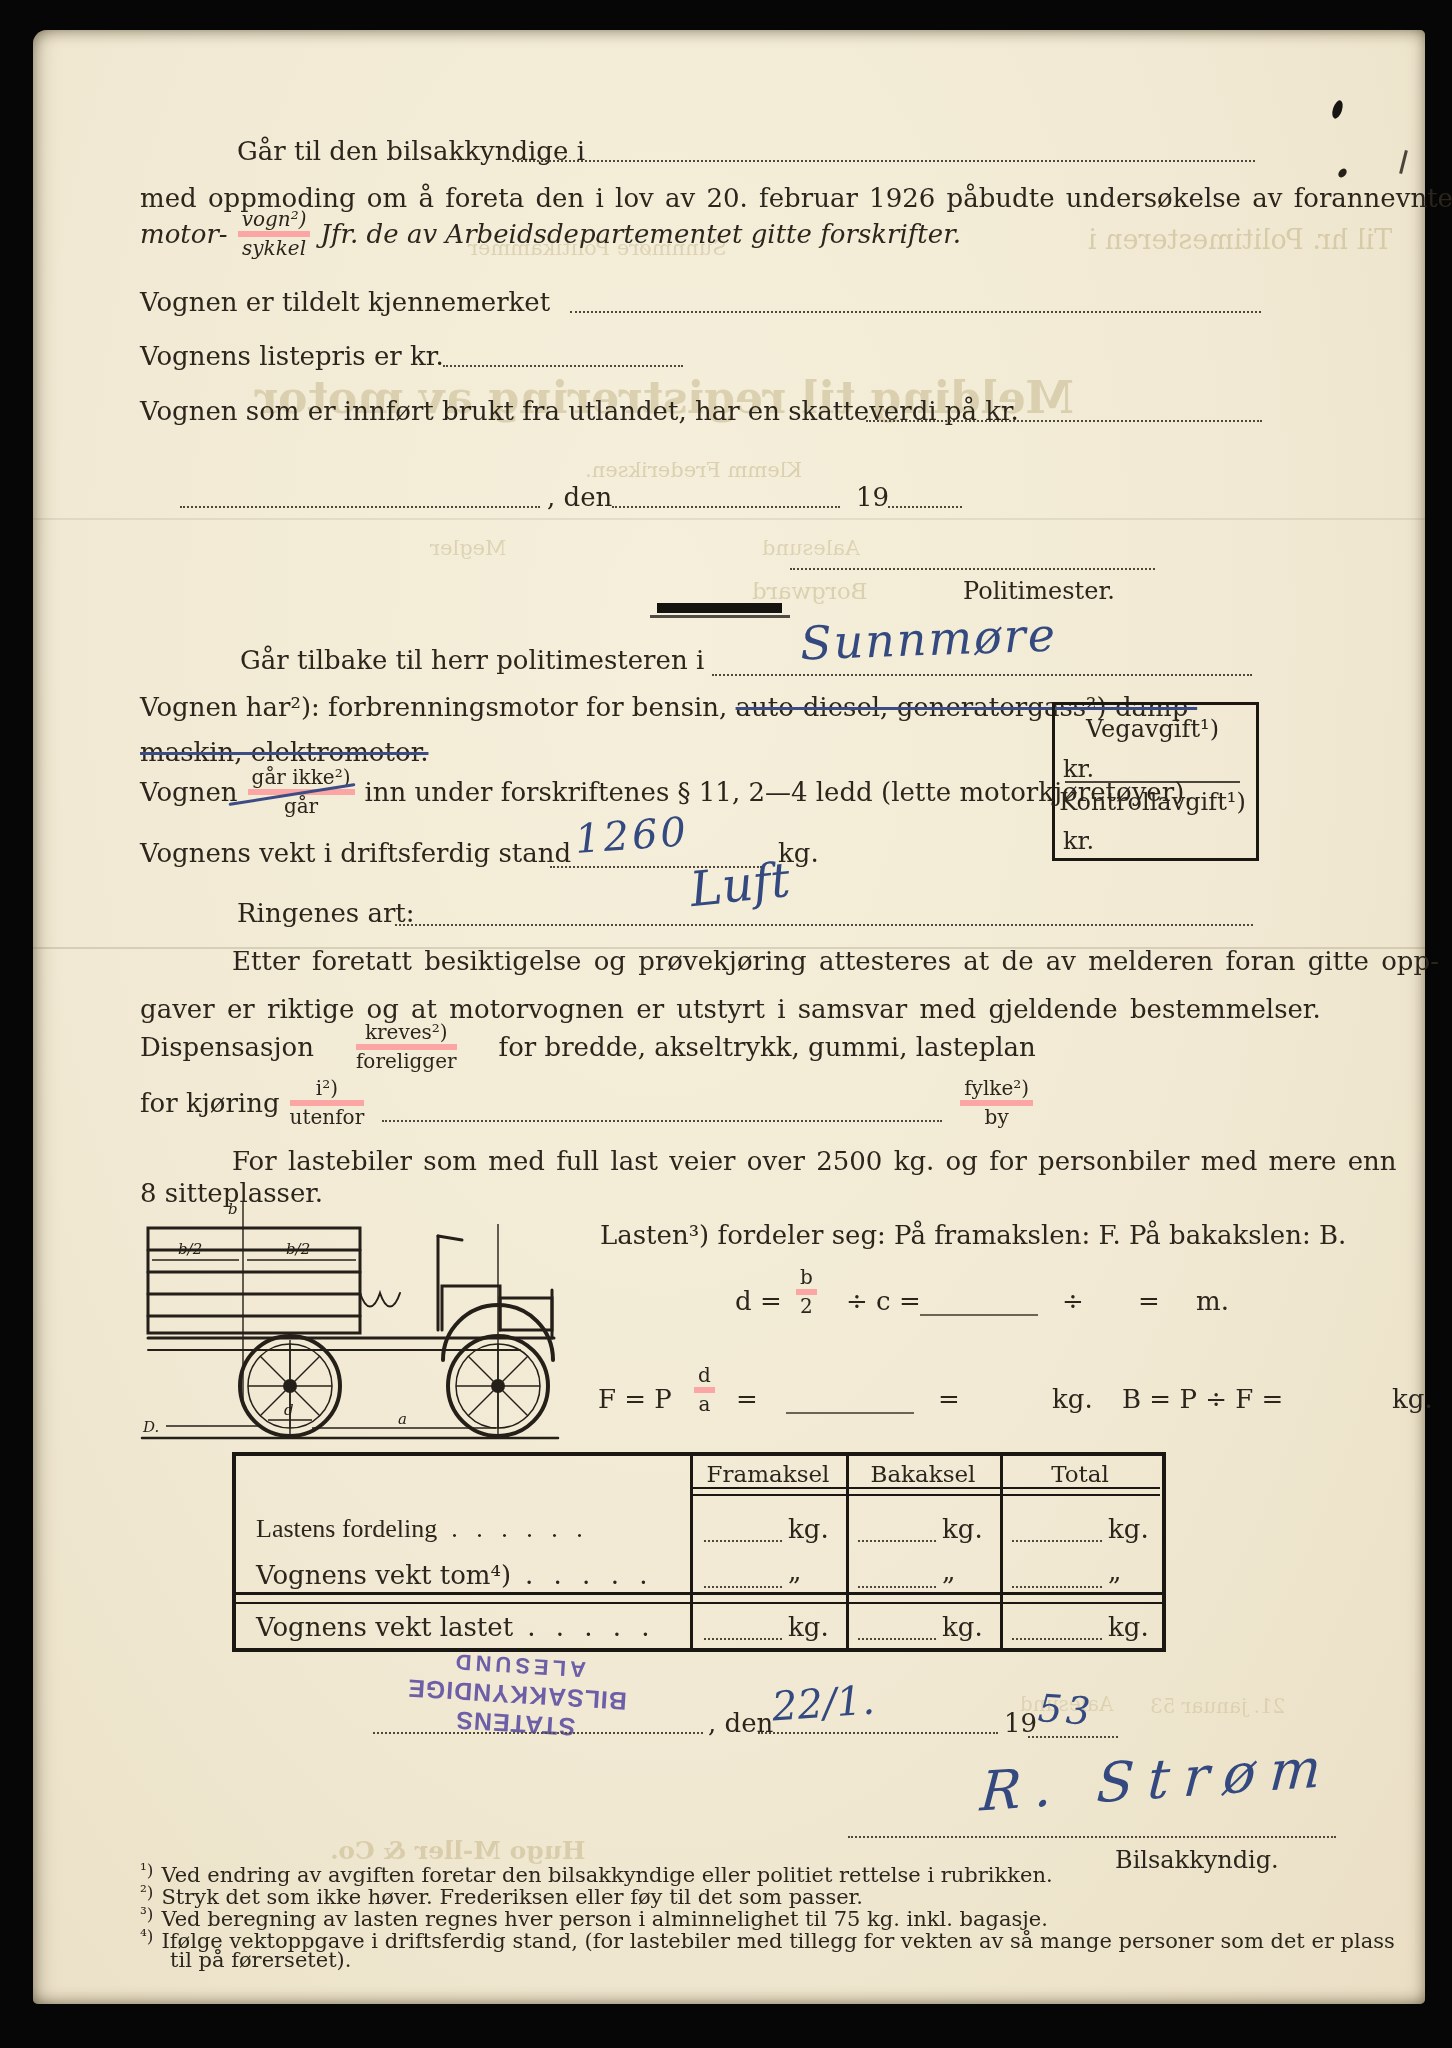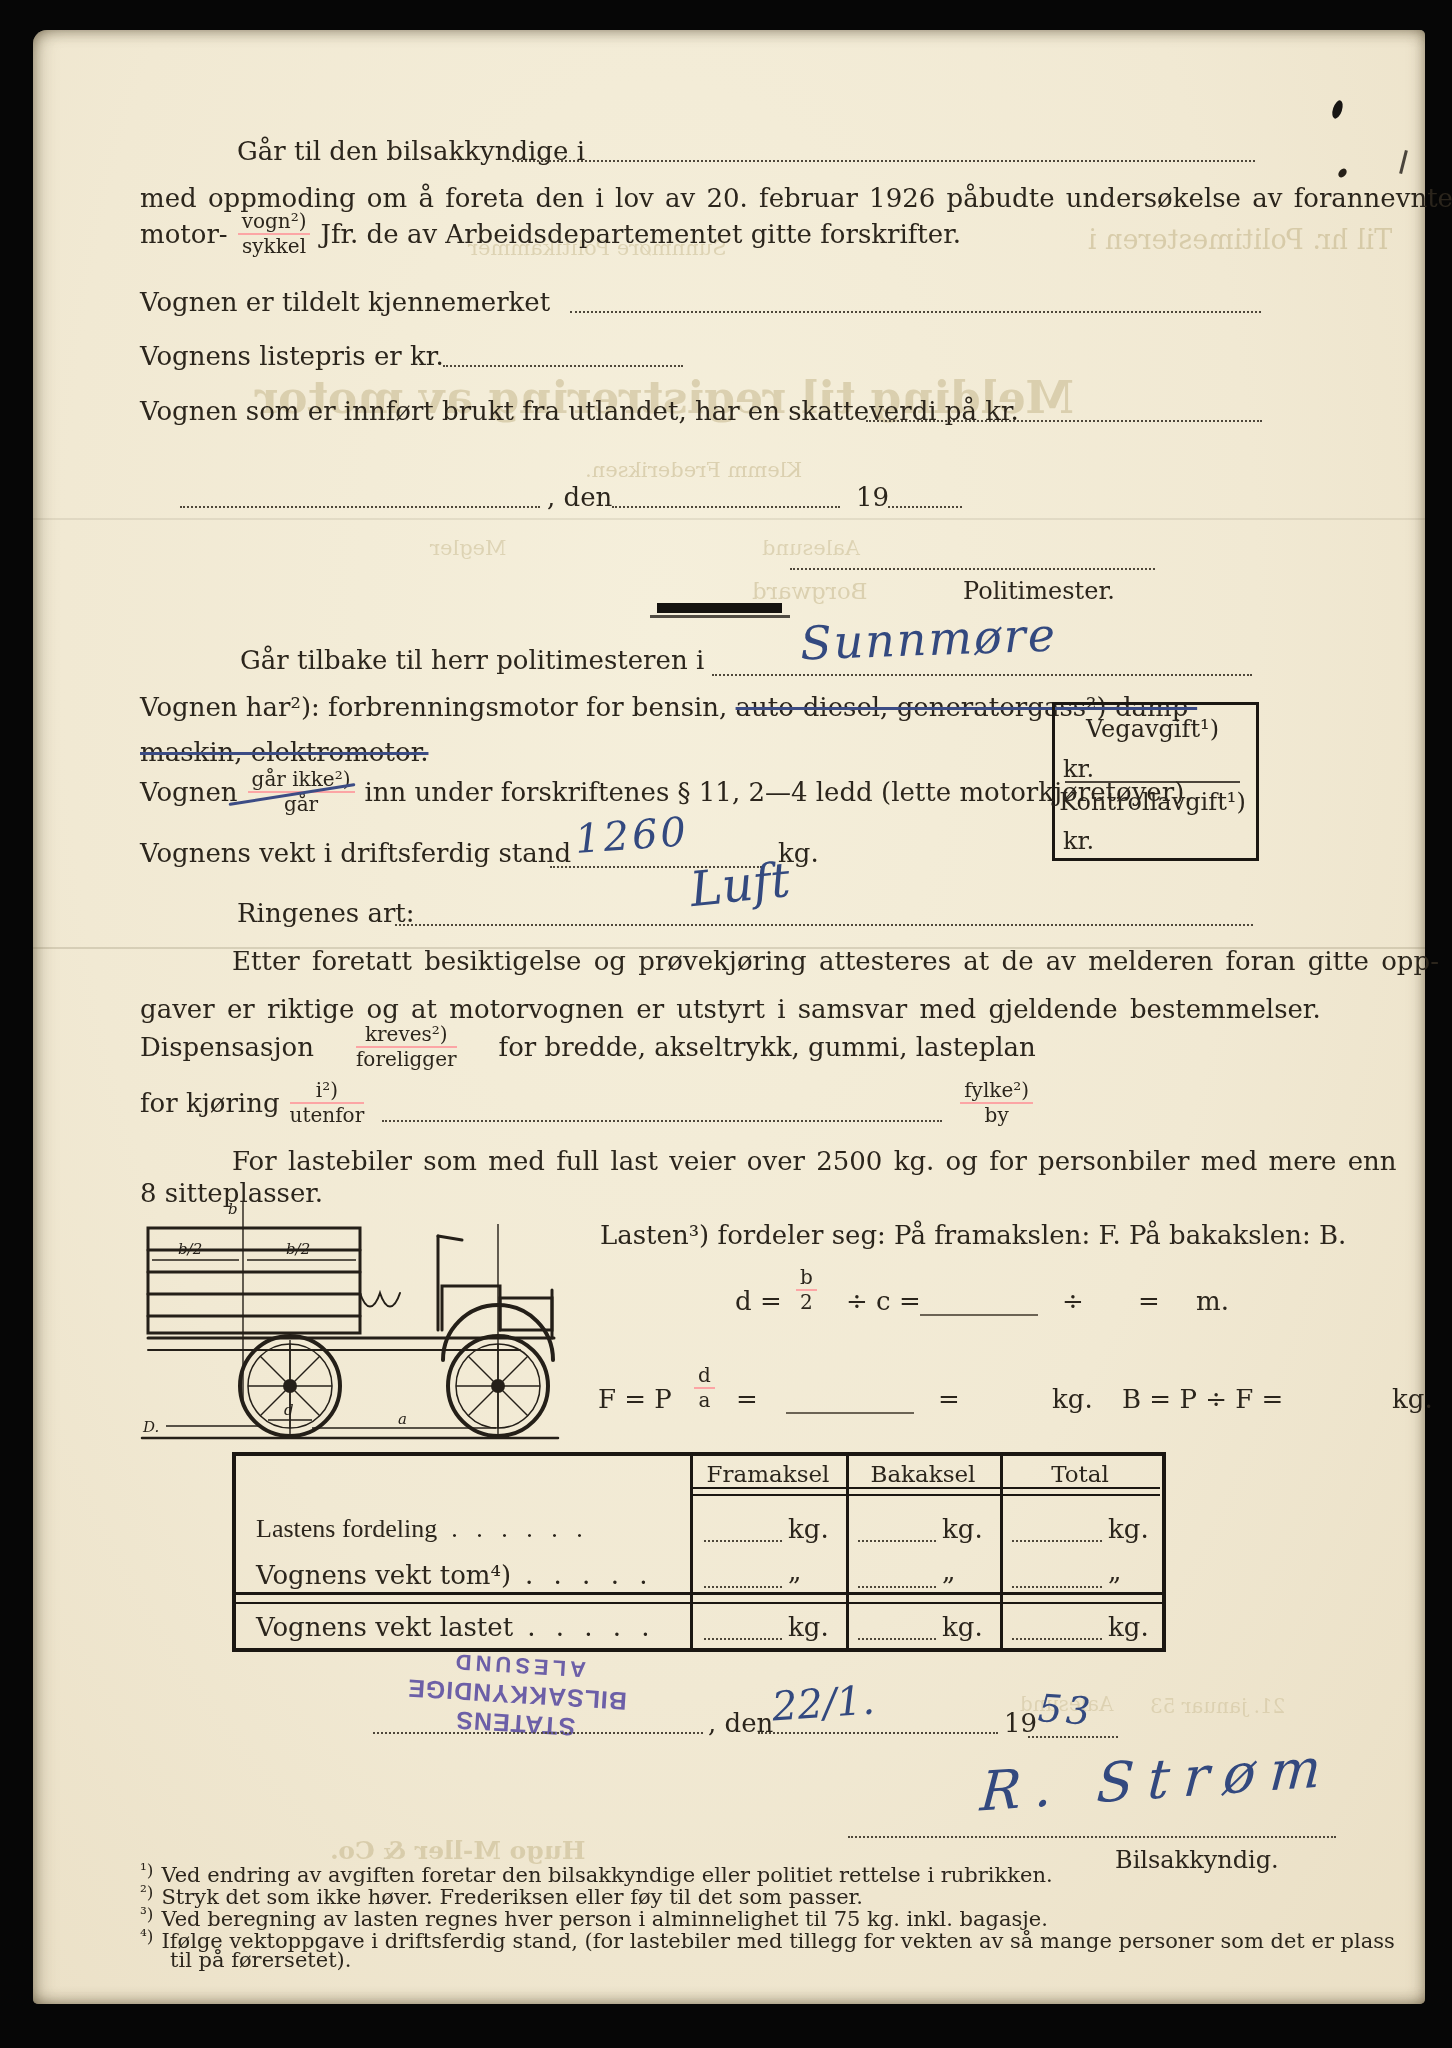--- a/index.html
+++ b/index.html
@@ -10,21 +10,21 @@
          border-radius:14px 5px 5px 5px;
          box-shadow: inset 10px 0 22px -10px rgba(70,58,32,.55),
                      inset -8px 0 18px -8px rgba(70,58,32,.40),
                      inset 0 8px 16px -8px rgba(70,58,32,.40),
                      inset 0 -8px 16px -8px rgba(70,58,32,.45);}
   .t{position:absolute;white-space:nowrap;font-size:26px;}
   .dl{position:absolute;height:0;border-bottom:2px dotted #4e473a;}
   .sl{position:absolute;height:0;border-bottom:2px solid #6b6354;}
   .fracrow{position:absolute;display:flex;align-items:center;white-space:nowrap;font-size:26px;}
   .frac{display:inline-block;text-align:center;font-size:20px;line-height:1.15;margin:0 10px;}
-  .frac .ft{display:block;border-bottom:2px solid #fca5a5;padding:0 4px;}
+  .frac .ft{display:block;border-bottom:6px solid #fca5a5;padding:0 4px;}
   .frac .fb{display:block;}
   .hw{position:absolute;font-style:italic;color:#33497f;white-space:nowrap;}
   .struck{text-decoration:line-through;text-decoration-color:#3c4c85;
           -webkit-text-decoration-color:#3c4c85;text-decoration-thickness:2.5px;}
   .ghost{position:absolute;transform:scaleX(-1);color:#c3b488;opacity:.55;white-space:nowrap;filter:blur(.5px);}
   .stampbox{position:absolute;left:352px;top:1652px;width:330px;text-align:center;
          transform:rotate(183.5deg);color:#5a4da2;font-family:"Liberation Sans",sans-serif;
          font-weight:bold;opacity:.88;}
   .stamp1{font-size:25px;letter-spacing:1px;}
   .stamp2{font-size:22px;letter-spacing:4px;margin-top:2px;}
@@ -63,21 +63,21 @@
   <div class="crease" style="top:947px;background:rgba(110,100,70,.2);"></div>
   <div class="speck" style="left:1333px;top:100px;width:9px;height:19px;border-radius:60%;transform:rotate(18deg);"></div>
   <div class="speck" style="left:1339px;top:168px;width:7px;height:10px;border-radius:50%;transform:rotate(40deg);background:#262018;"></div>
   <div class="speck" style="left:1402px;top:150px;width:2.5px;height:24px;transform:rotate(14deg);background:#4a443c;"></div>
 
   <div class="t" style="left:237px;top:136px;">Går til den bilsakkyndige i</div>
   <div class="dl" style="left:512px;top:160px;width:743px;"></div>
 
   <div class="t" style="left:140px;top:183px;word-spacing:3px;">med oppmoding om å foreta den i lov av 20. februar 1926 påbudte undersøkelse av forannevnte</div>
 
-  <div class="fracrow" style="left:140px;top:206px;height:56px;">
+  <div class="fracrow" style="left:140px;top:206px;height:56px;font-style:italic;">
     <span>motor-</span>
     <span class="frac">
       <span class="ft">vogn²)</span>
       <span class="fb">sykkel</span>
     </span>
     <span>Jfr. de av Arbeidsdepartementet gitte forskrifter.</span>
   </div>
 
   <div class="t" style="left:140px;top:287px;">Vognen er tildelt kjennemerket</div>
   <div class="dl" style="left:570px;top:311px;width:691px;"></div>

